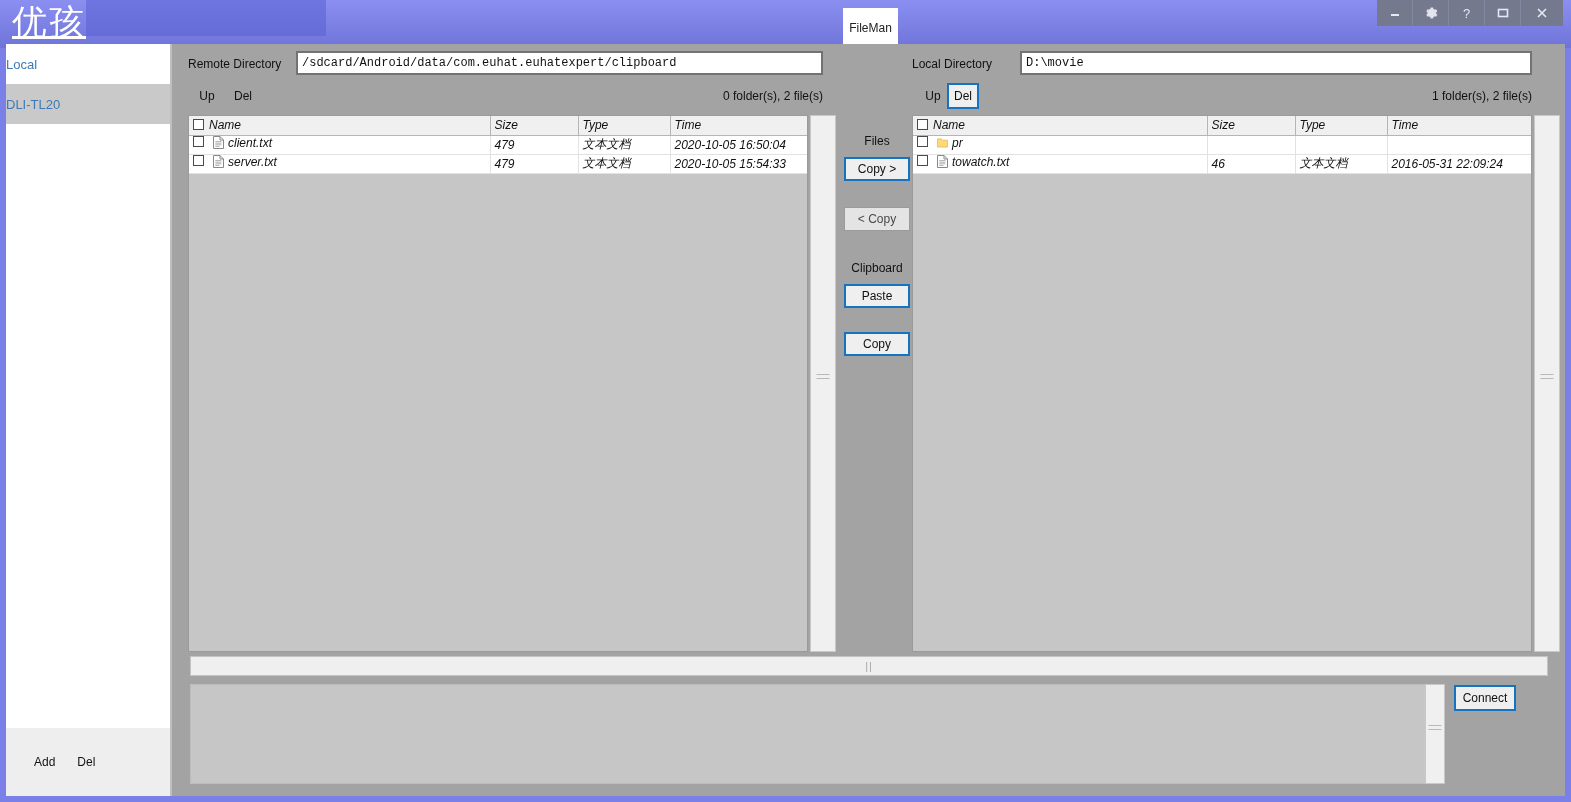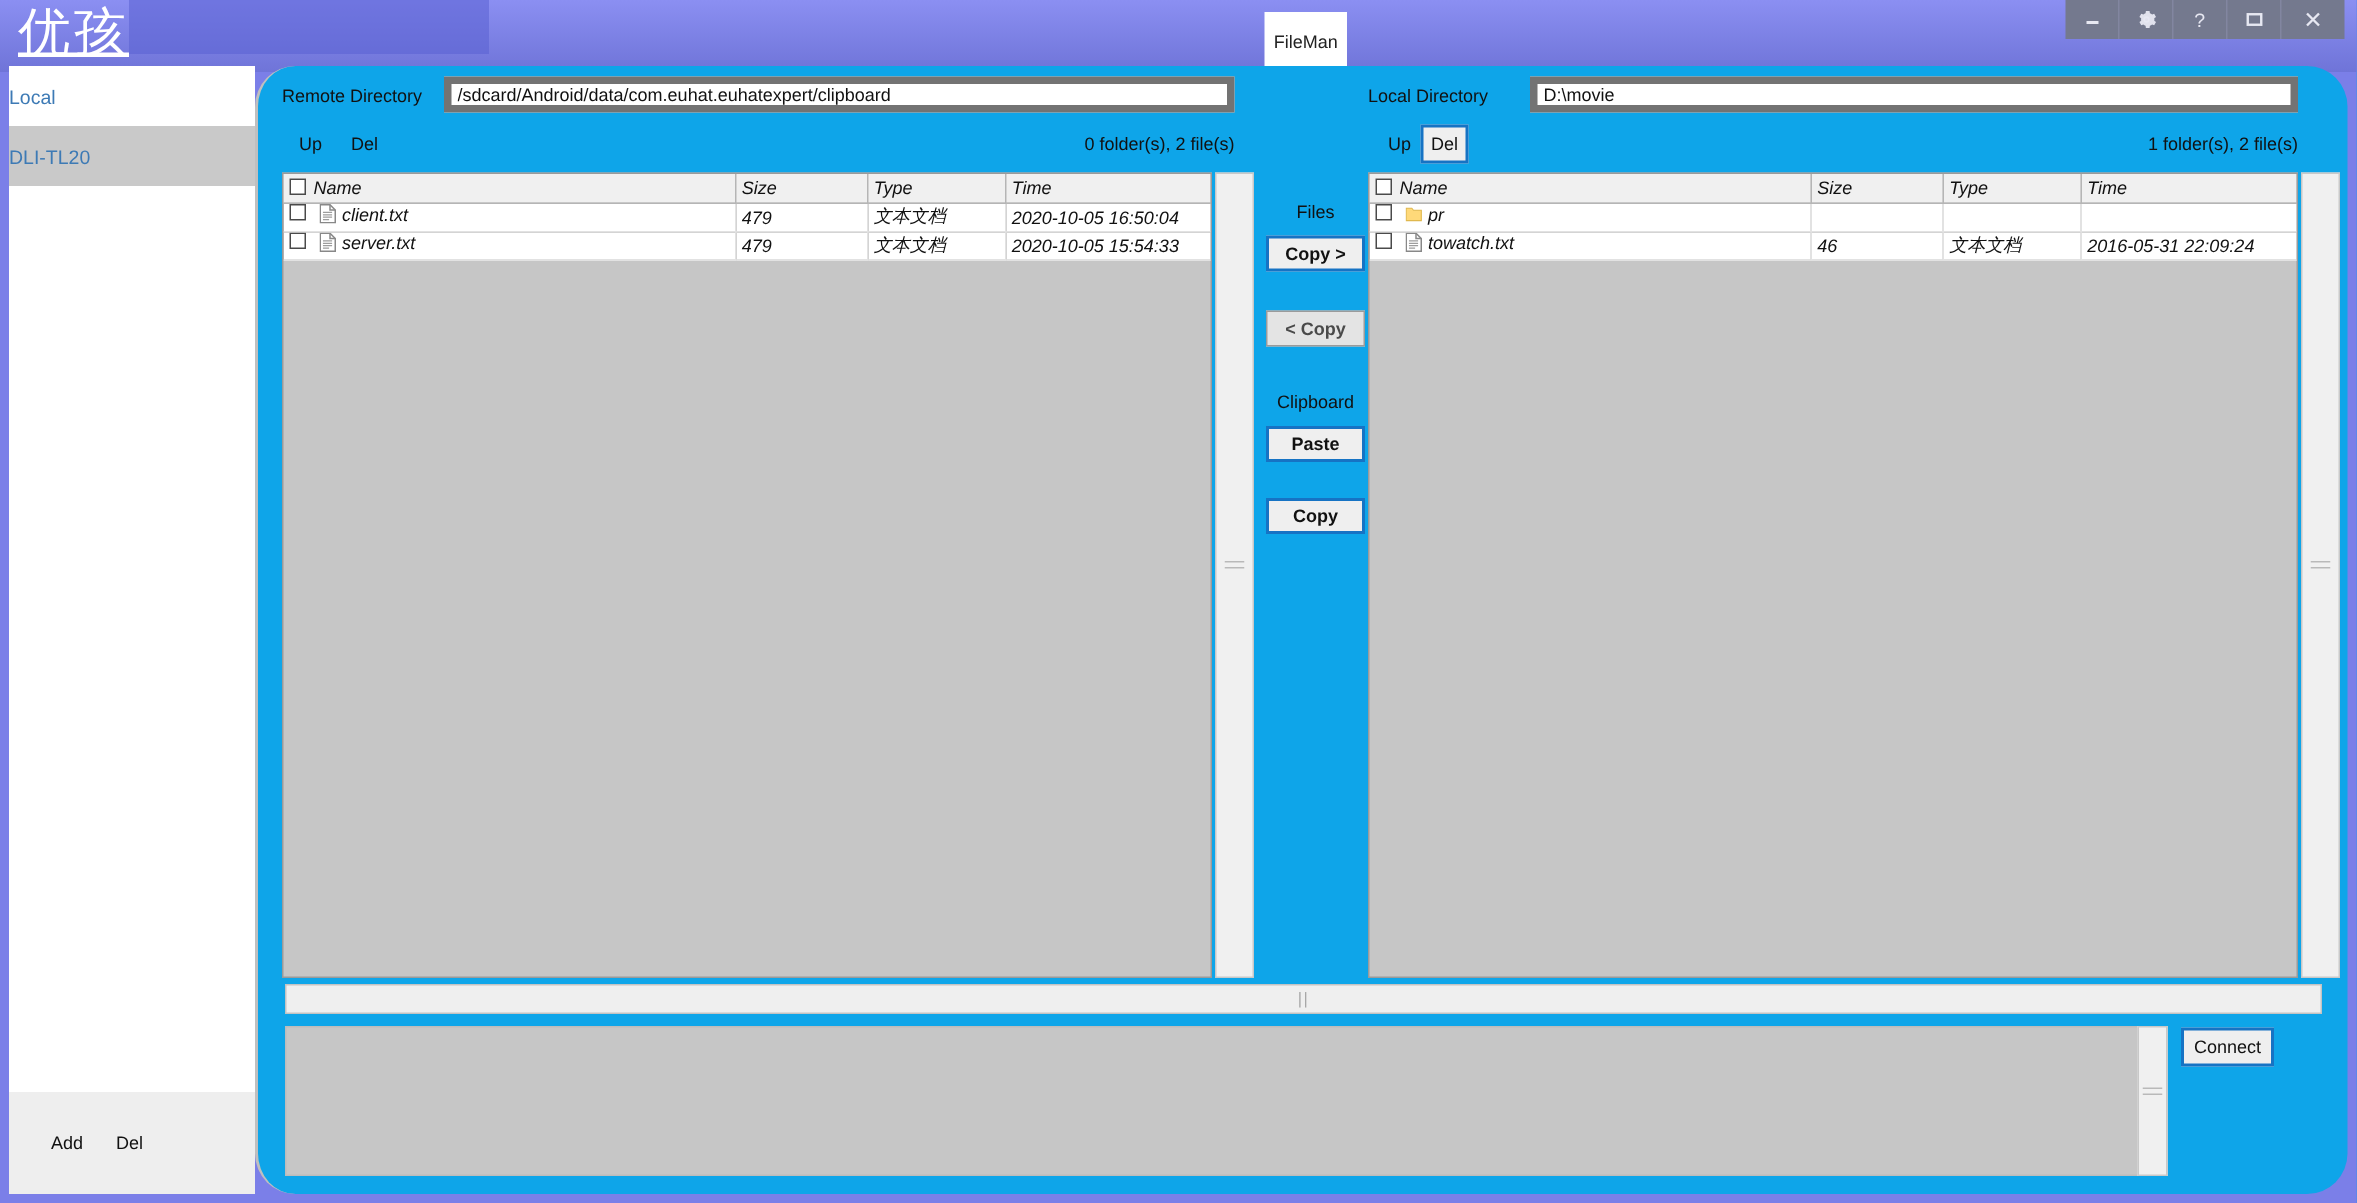--- a/index.html
+++ b/index.html
@@ -66,33 +66,32 @@
   .side-footer {
     height: 68px; background: #eeeeee;
     display: flex; align-items: center; gap: 22px;
     padding-left: 28px;
   }
   .side-footer .lbtn { font-size: 12px; color: #111; cursor: default; }
 
   
   .main {
     position: absolute; left: 170px; top: 44px; width: 1395px; height: 752px;
-    background: #0ea5e9;
+    background: #a3a3a3;
     border-left: 2px solid #bfbfbf;
-    border-radius: 27px;
   }
 
   
   .dir-label {
     position: absolute; font-size: 12px; color: #111;
   }
   .dir-input {
     position: absolute; height: 24px;
-    background: #ffffff; border: 5px solid #737373;
-    font-family: Liberation Sans, sans-serif; font-size: 12px;
+    background: #ffffff; border: 2px solid #737373;
+    font-family: Liberation Mono, monospace; font-size: 12px;
     color: #111; padding: 0 4px; line-height: 22px;
     outline: none;
   }
 
   .tool-btn {
     position: absolute; height: 22px; min-width: 26px;
     display: flex; align-items: center; justify-content: center;
     font-size: 12px; color: #111; background: transparent;
     border: none; padding: 0 5px;
   }
@@ -150,21 +149,21 @@
 
   
   .center-col { position: absolute; left: 660px; top: 90px; width: 90px; }
   .center-lbl {
     text-align: center; font-size: 12px; color: #111; margin-bottom: 9px;
   }
   .mbtn {
     width: 66px; height: 24px; margin: 0 auto;
     display: flex; align-items: center; justify-content: center;
     font-size: 12px; color: #111;
-    background: #efefef; border: 2px solid #1673c4; font-weight: bold;
+    background: #efefef; border: 2px solid #1673c4;
   }
   .mbtn.disabled { border: 1px solid #9b9b9b; color: #4a4a4a; background: #e4e4e4; height: 24px; }
   .gap-a { height: 26px; }
   .gap-b { height: 30px; }
   .gap-c { height: 24px; }
 
   
   .hsplit {
     position: absolute; left: 18px; top: 612px; width: 1358px; height: 20px;
     background: #efefef; border: 1px solid #c3c3c3;

